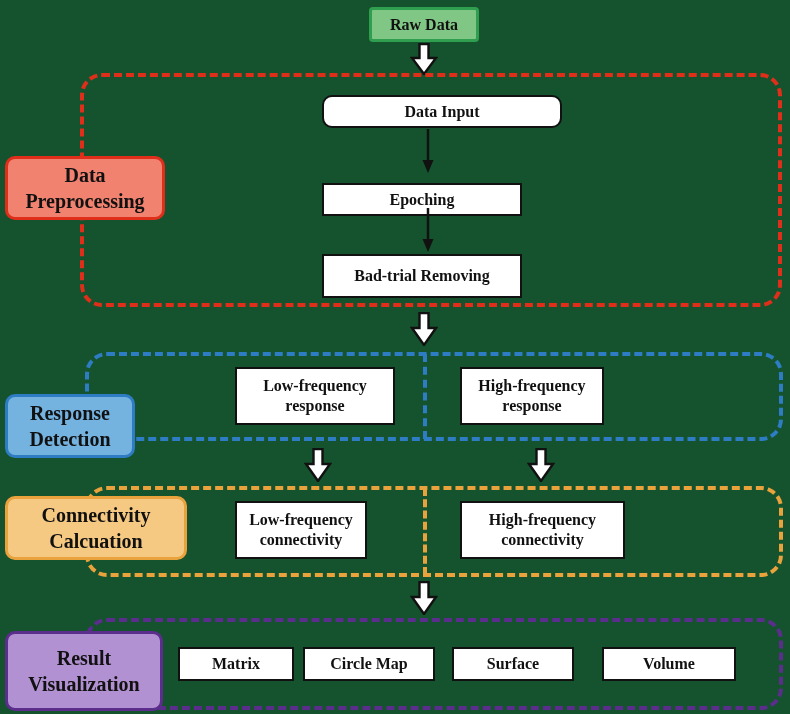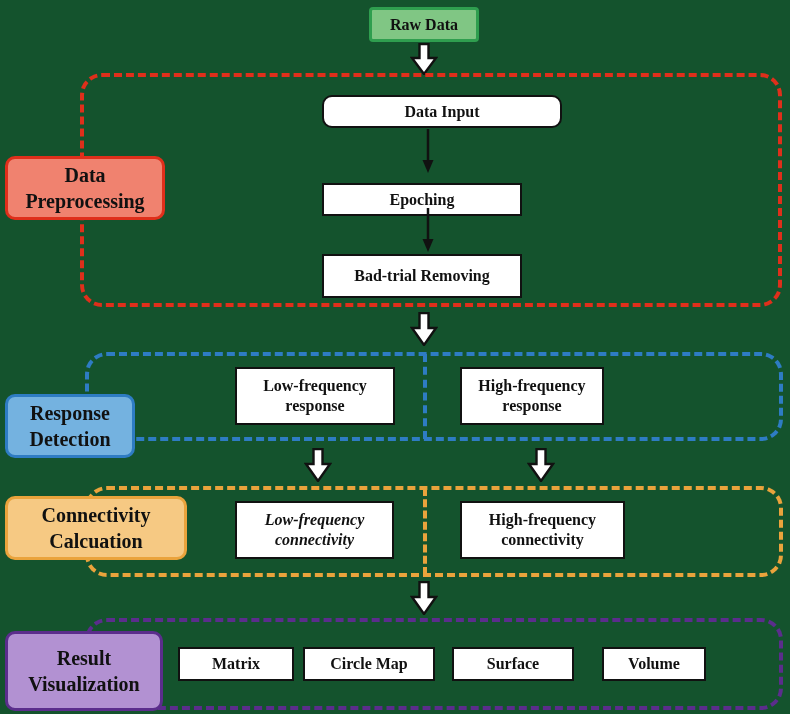--- a/index.html
+++ b/index.html
@@ -93,32 +93,32 @@
     <path d="M9.5 1 H18.5 V16 H26 L14 33 L2 16 H9.5 Z" fill="#ffffff" stroke="#111" stroke-width="2.4"></path>
   </svg>
   <svg class="blk" style="left:527px; top:448px;" width="28" height="34" viewBox="0 0 28 34">
     <path d="M9.5 1 H18.5 V16 H26 L14 33 L2 16 H9.5 Z" fill="#ffffff" stroke="#111" stroke-width="2.4"></path>
   </svg>
 
   <div class="container c-orange"></div>
   <div class="divider d-orange"></div>
   <div class="stage-label l-orange">Connectivity Calcuation</div>
 
-  <div class="node" style="left:235px; top:501px; width:159px; height:58px;font-style:italic;">Low-frequency connectivity</div>
+  <div class="node" style="left:235px; top:501px; width:132px; height:58px;">Low-frequency connectivity</div>
 
   <div class="node" style="left:460px; top:501px; width:165px; height:58px;">High-frequency connectivity</div>
 
   <svg class="blk" style="left:410px; top:581px;" width="28" height="34" viewBox="0 0 28 34">
     <path d="M9.5 1 H18.5 V16 H26 L14 33 L2 16 H9.5 Z" fill="#ffffff" stroke="#111" stroke-width="2.4"></path>
   </svg>
 
   <div class="container c-purple"></div>
   <div class="stage-label l-purple">Result Visualization</div>
 
   <div class="node" style="left:178px; top:647px; width:116px; height:34px;">Matrix</div>
 
   <div class="node" style="left:303px; top:647px; width:132px; height:34px;">Circle Map</div>
 
   <div class="node" style="left:452px; top:647px; width:122px; height:34px;">Surface</div>
 
-  <div class="node" style="left:602px; top:647px; width:104px; height:34px;">Volume</div>
+  <div class="node" style="left:602px; top:647px; width:134px; height:34px;">Volume</div>
 
 </div>
 
 </body></html>

